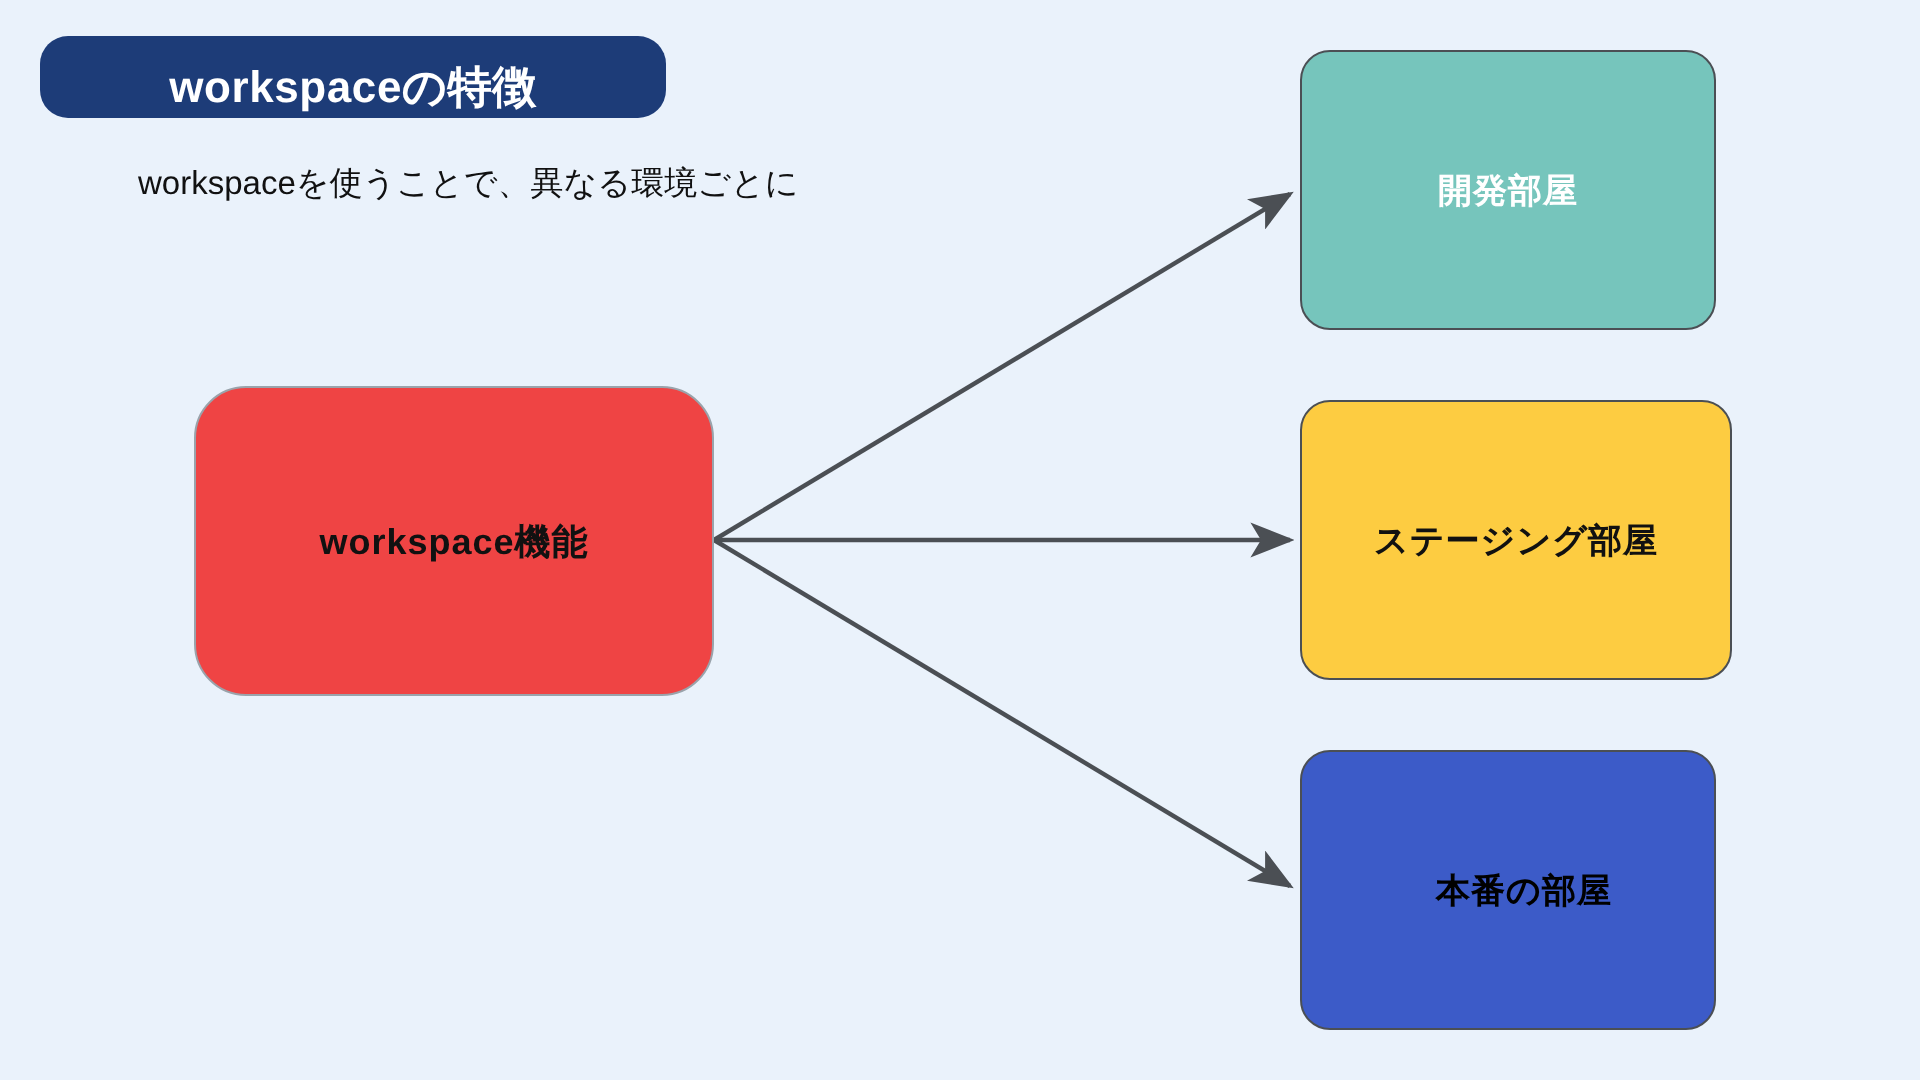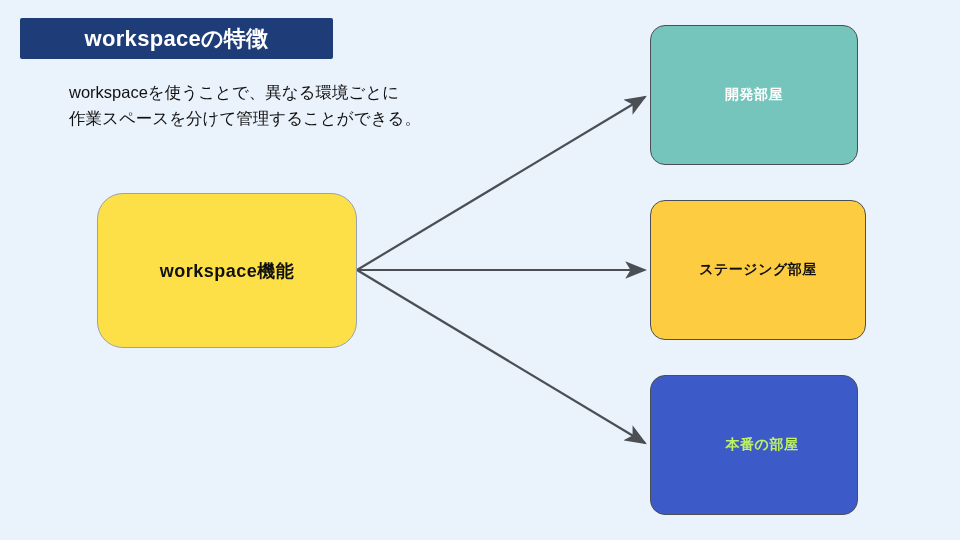--- a/index.html
+++ b/index.html
@@ -21,23 +21,23 @@
   }
 
   
   #title-badge {
     position: absolute;
     left: 20px;
     top: 18px;
     width: 313px;
     height: 41px;
     background: #1d3c78;
-    border-radius: 2px;
+    border-radius: 14px;
     display: flex;
-    align-items: center;
+    align-items: flex-end;
     justify-content: center;
     box-sizing: border-box;
   }
   #title-badge .badge-text {
     color: #ffffff;
     font-size: 22px;
     font-weight: bold;
     letter-spacing: 0.3px;
     white-space: nowrap;
   }
@@ -61,31 +61,31 @@
   
   .node {
     position: absolute;
     box-sizing: border-box;
     display: flex;
     align-items: center;
     justify-content: center;
     text-align: center;
   }
   .node .node-label {
-    font-size: 14px;
+    font-size: 17px;
     font-weight: bold;
     letter-spacing: 0.5px;
   }
 
   #node-source {
     left: 97px;
     top: 193px;
     width: 260px;
     height: 155px;
-    background: #fde047;
+    background: #ef4444;
     border: 1.3px solid #9aa3ab;
     border-radius: 26px;
   }
   #node-source .node-label {
     color: #111111;
     font-size: 18px;
   }
 
   #node-dev {
     left: 650px;
@@ -111,21 +111,21 @@
 
   #node-prod {
     left: 650px;
     top: 375px;
     width: 208px;
     height: 140px;
     background: #3c5bc8;
     border: 1.4px solid #4b4f54;
     border-radius: 15px;
   }
-  #node-prod .node-label { color: #bef264; margin-left: 16px; }
+  #node-prod .node-label { color: #000000; margin-left: 16px; }
 
   
   #connectors {
     position: absolute;
     left: 0;
     top: 0;
     width: 960px;
     height: 540px;
     pointer-events: none;
   }
@@ -134,21 +134,20 @@
 <body>
 
 <div id="slide">
 
   <div id="title-badge">
     <span class="badge-text">workspaceの特徴</span>
   </div>
 
   <div id="description">
     <span class="desc-line">workspaceを使うことで、異なる環境ごとに</span>
-    <span class="desc-line">作業スペースを分けて管理することができる。</span>
   </div>
 
   <svg id="connectors" viewBox="0 0 960 540" width="960" height="540">
     <defs>
       <marker id="arrowhead" markerWidth="10" markerHeight="8" refX="9" refY="4" orient="auto" markerUnits="strokeWidth">
         <path d="M0,0 L10,4 L0,8 L2.4,4 Z" fill="#4b4f54"></path>
       </marker>
     </defs>
     <line x1="357" y1="270" x2="645" y2="97" stroke="#4b4f54" stroke-width="2.2" marker-end="url(#arrowhead)"></line>
     <line x1="357" y1="270" x2="645" y2="270" stroke="#4b4f54" stroke-width="2.2" marker-end="url(#arrowhead)"></line>

